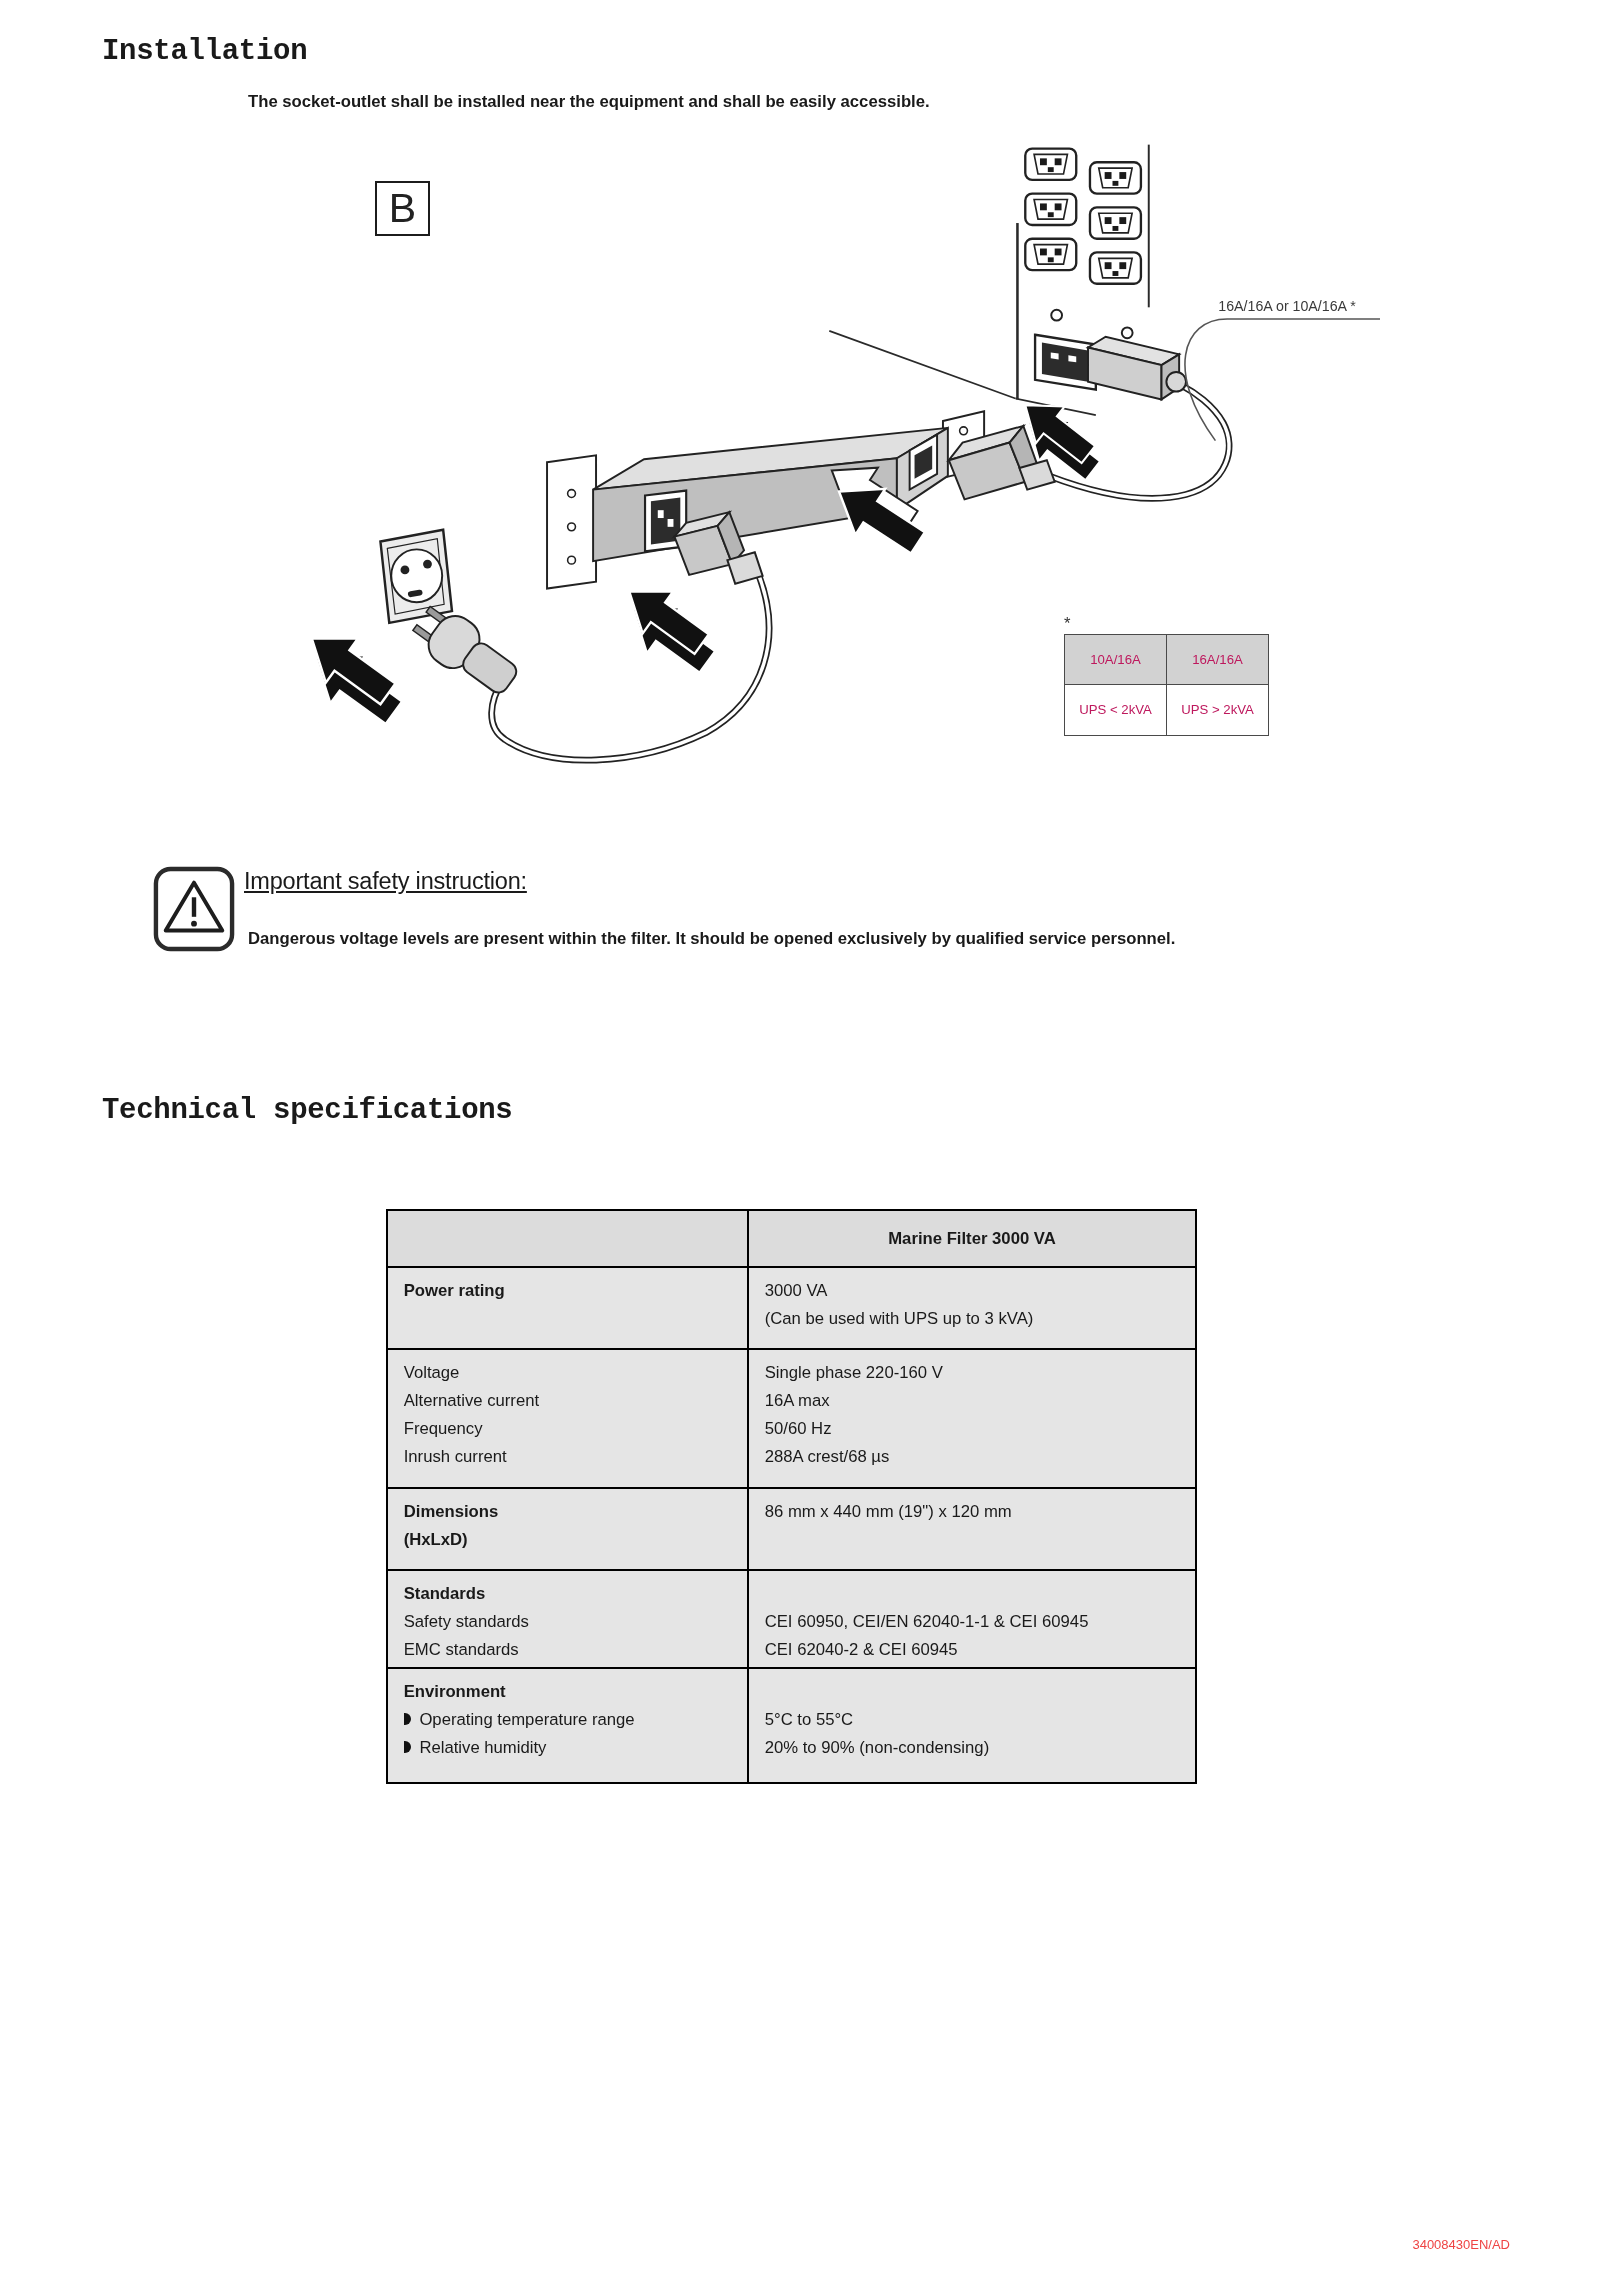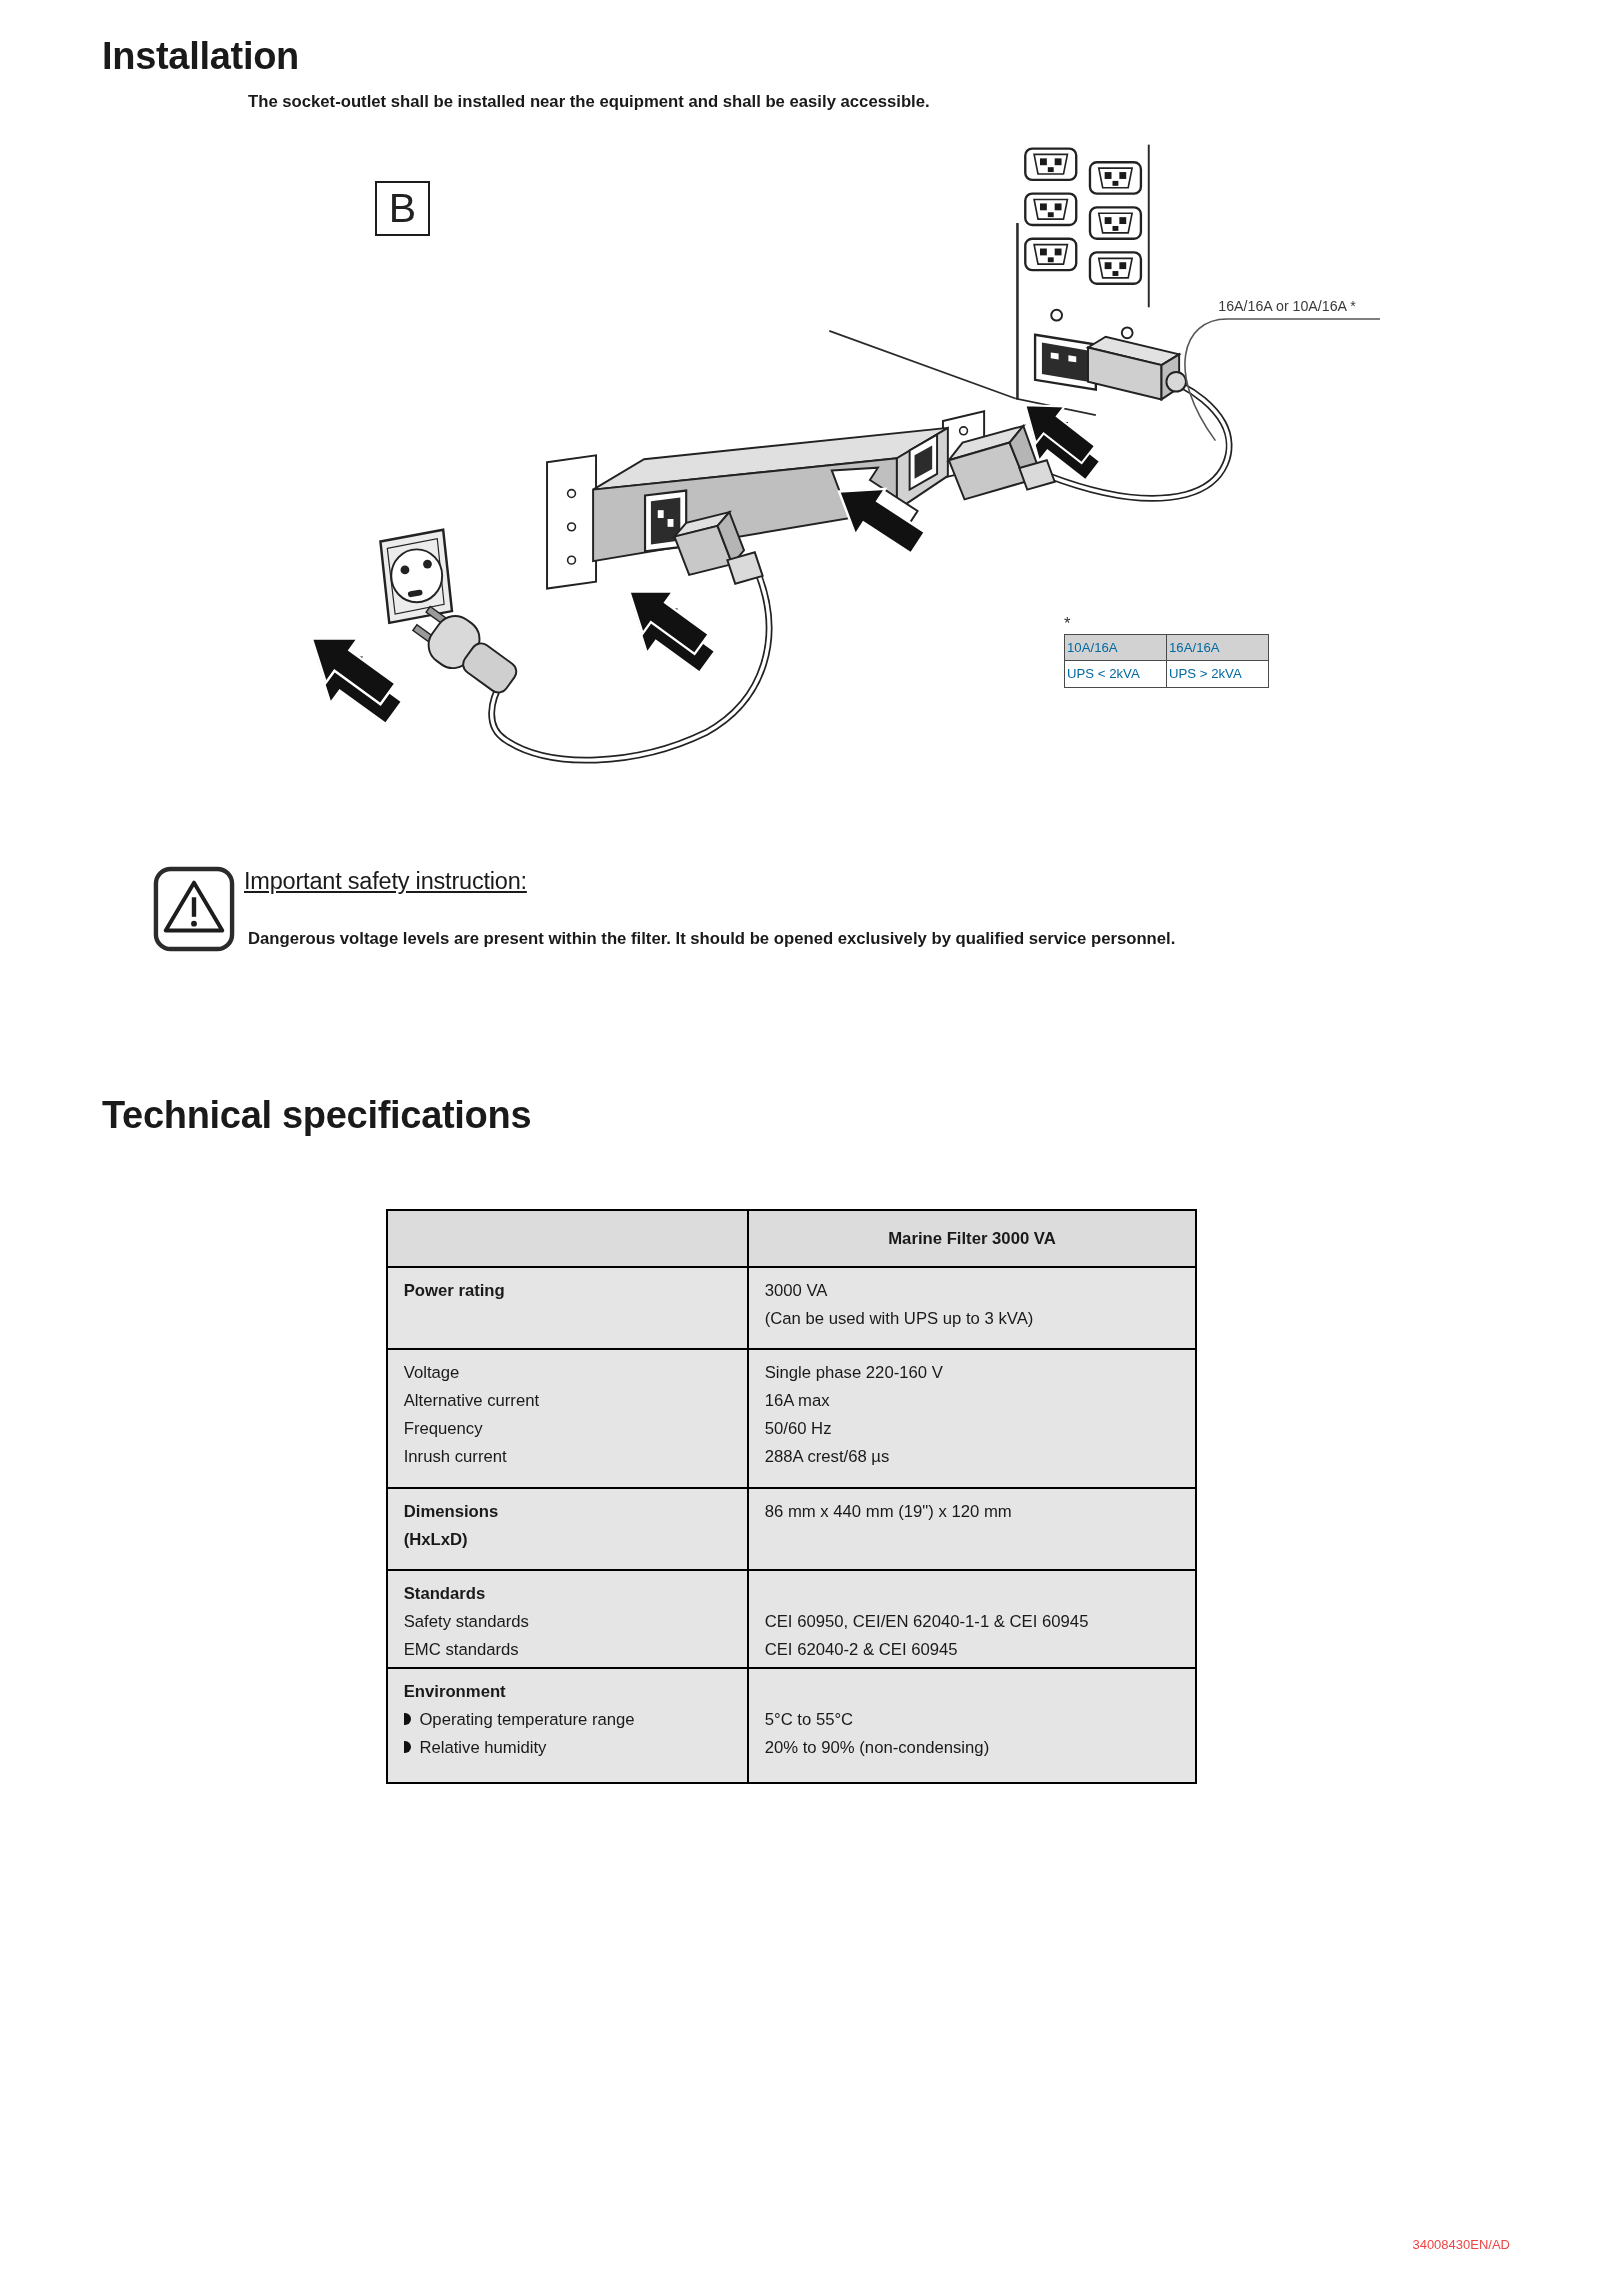--- a/index.html
+++ b/index.html
@@ -1,28 +1,28 @@
 <!DOCTYPE html>
 <html><head>
 <meta charset="utf-8">
 <style>
   html,body{margin:0;padding:0;background:#ffffff;}
   #page{position:relative;width:1620px;height:2293px;background:#fff;overflow:hidden;
         font-family:"Liberation Sans","DejaVu Sans",sans-serif;color:#1a1a1a;}
   .abs{position:absolute;}
-  .h1{font-size:38px;font-weight:bold;letter-spacing:-0.3px;}
+  .h1{font-size:29px;font-weight:bold;letter-spacing:-0.3px;font-family:Liberation Mono, monospace;}
   .bold-body{font-size:16.7px;font-weight:bold;white-space:nowrap;}
   .b-box{width:51px;height:51px;border:2.9px solid #1c1c1c;display:flex;align-items:center;justify-content:center;
          font-size:41px;color:#222;background:#fff;}
   .safety-title{font-size:23.5px;font-weight:500;letter-spacing:-0.2px;}
   
   .mini-star{font-size:16.7px;color:#333;height:19.6px;}
   .mini-table{border-collapse:collapse;table-layout:fixed;}
-  .mini-table td{border:1.5px solid #4a4a4a;width:97px;height:25.5px;
-                 font-size:13.2px;color:#0369a1;padding:0 2px;white-space:nowrap;}
+  .mini-table td{border:1.5px solid #4a4a4a;width:97px;height:25.5px;text-align:center;
+                 font-size:13.2px;color:#be185d;padding:12px 2px;white-space:nowrap;}
   .mini-table tr:first-child td{background:#d2d2d2;}
   
   .spec-table{border-collapse:collapse;border:2.9px solid #000;table-layout:fixed;width:809px;}
   .spec-table td{border:2px solid #000;vertical-align:top;padding:8.8px 15.7px 3.9px 15.7px;
                  font-size:16.7px;line-height:28px;background:#e5e5e5;}
   .spec-table tr.head td{background:#dcdcdc;height:45px;padding-top:5.9px;}
   .spec-table tr.head td.v{text-align:center;font-weight:bold;vertical-align:middle;}
   .lbl-line,.val-line{min-height:28px;}
   .b{font-weight:bold;}
   .blt{display:inline-block;width:6.9px;height:12.7px;background:#111;border-radius:0 6.9px 6.9px 0;

